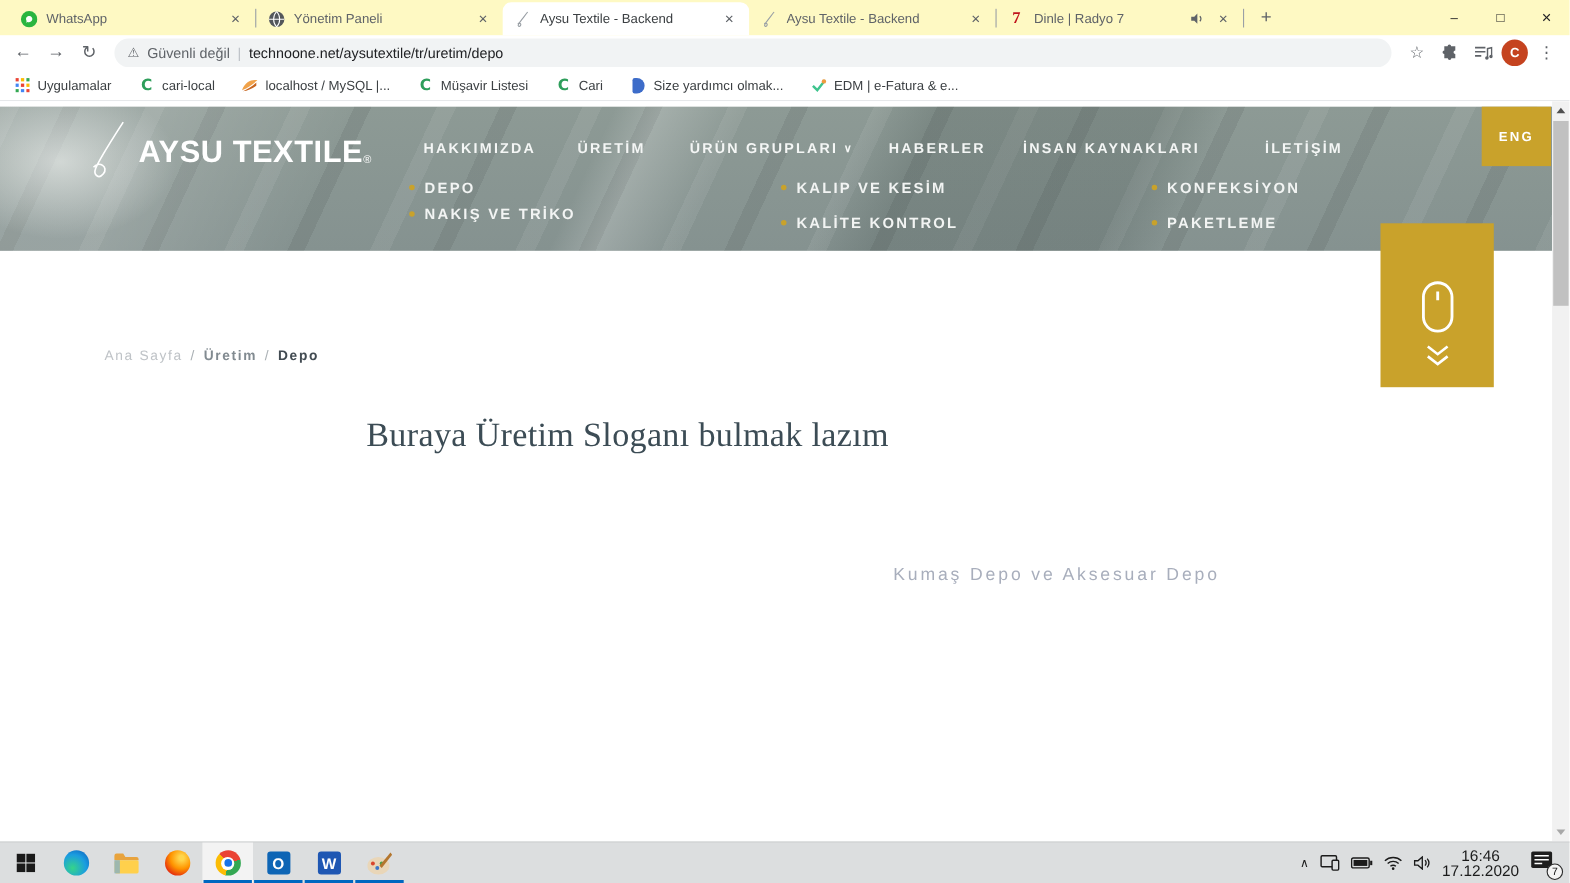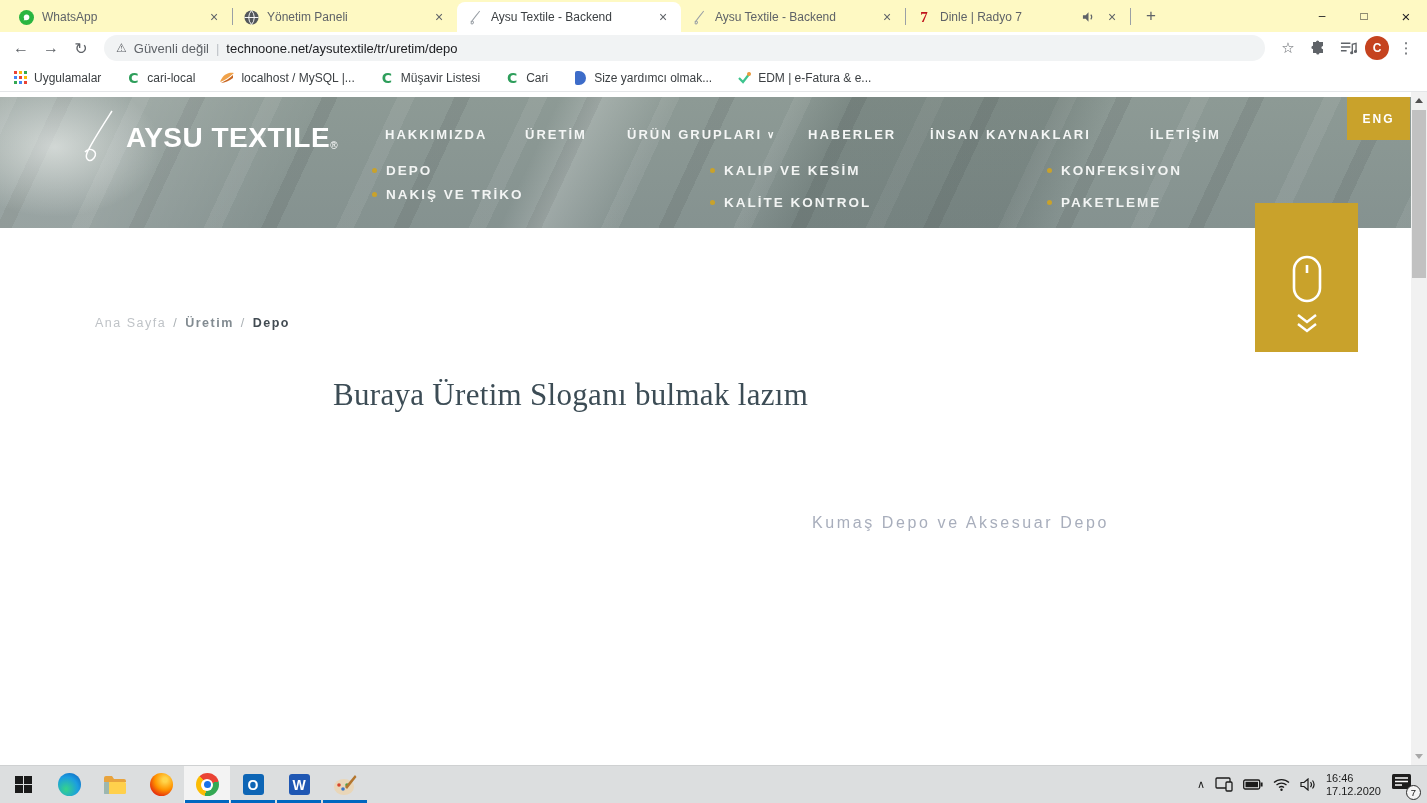--- a/index.html
+++ b/index.html
@@ -48,21 +48,21 @@
       repeating-linear-gradient(115deg, rgba(255,255,255,.07) 0 16px, rgba(0,0,0,0) 16px 52px, rgba(0,0,0,.07) 52px 66px, rgba(0,0,0,0) 66px 120px),
       linear-gradient(#8d9a95, #859290);
   }
   .logo { position:absolute; left:78px; top:12px; display:flex; align-items:flex-start; gap:6px; }
   .logo-text { color:#fff; font-size:28px; font-weight:800; letter-spacing:.5px; line-height:58px;text-align:right; }
   .logo-reg { font-size:10px; vertical-align:top; position:relative; top:8px; font-weight:400; }
   .nav-item { position:absolute; top:30px; color:#f4f6f5; font-size:13px; font-weight:bold; letter-spacing:2px; white-space:nowrap; }
   .nav-chevron { font-size:10px; letter-spacing:0; margin-left:5px; position:relative; top:-1px; }
   .sub-item { position:absolute; display:flex; align-items:center; gap:9px; color:#f2f4f3; font-size:13.5px; font-weight:bold; letter-spacing:2px; white-space:nowrap; }
   .dot { width:5px; height:5px; border-radius:50%; background:#C9A22B; flex:none; }
-  .eng-box { position:absolute; left:1347px; top:0; width:63px; height:43px; background:#C9A22B; color:#fff; font-size:12px; font-weight:bold; letter-spacing:2px; display:flex; align-items:center; justify-content:center; }
+  .eng-box { position:absolute; left:1347px; top:0; width:63px; height:54px; background:#C9A22B; color:#fff; font-size:12px; font-weight:bold; letter-spacing:2px; display:flex; align-items:center; justify-content:center; }
 
   .scrollbox { position:absolute; left:1255px; top:111px; width:103px; height:149px; background:#C9A22B; display:flex; flex-direction:column; align-items:center; }
   .scrollbox svg { display:block; }
   .mouse-svg { margin-top:52px; }
   .chev-svg { margin-top:10px; }
 
   .breadcrumb { position:absolute; left:95px; top:224px; font-size:12.5px; letter-spacing:1.5px; display:flex; gap:7px; }
   .bc-home { color:#bfc3c7; }
   .bc-sep { color:#aab0b4; }
   .bc-section { color:#828b91; font-weight:bold; }
@@ -86,21 +86,21 @@
   .firefox-ic { width:23px; height:23px; border-radius:50%; background:radial-gradient(circle at 65% 30%, #ffd54c 10%, #ff9500 45%, #e3260e 80%, #8a1e6b); }
   .chrome-ic { width:23px; height:23px; border-radius:50%; background:conic-gradient(from -45deg, #ea4335 0 33%, #34a853 33% 66%, #fbbc05 66% 100%); position:relative; }
   .chrome-ic::before { content:""; position:absolute; left:5.5px; top:5.5px; width:12px; height:12px; background:#fff; border-radius:50%; }
   .chrome-ic::after { content:""; position:absolute; left:8px; top:8px; width:7px; height:7px; background:#1a73e8; border-radius:50%; }
   .office-sq { width:21px; height:21px; border-radius:3px; color:#fff; font-weight:bold; font-size:14px; display:flex; align-items:center; justify-content:center; }
   .outlook-sq { background:#0d65b5; }
   .word-sq { background:#1f57b3; }
   .tray { margin-left:auto; display:flex; align-items:center; gap:10px; padding-right:10px; color:#1b1b1b; }
   .tray-chevron { font-size:11px; color:#1b1b1b; }
   .tray svg { display:block; }
-  .clock { text-align:left; font-size:11px; line-height:13px; color:#1b1b1b; }
+  .clock { text-align:center; font-size:14px; line-height:13px; color:#1b1b1b; }
   .notif { position:relative; width:26px; height:24px; }
   .notif-badge { position:absolute; right:-4px; bottom:-3px; width:15px; height:15px; border-radius:50%; background:#f4f4f4; border:1px solid #2b2b2b; font-size:9.5px; display:flex; align-items:center; justify-content:center; color:#111; }
 </style>
 </head>
 <body>
 
 <div class="tabstrip">
 
   <div class="tab">
     <span class="fav">

